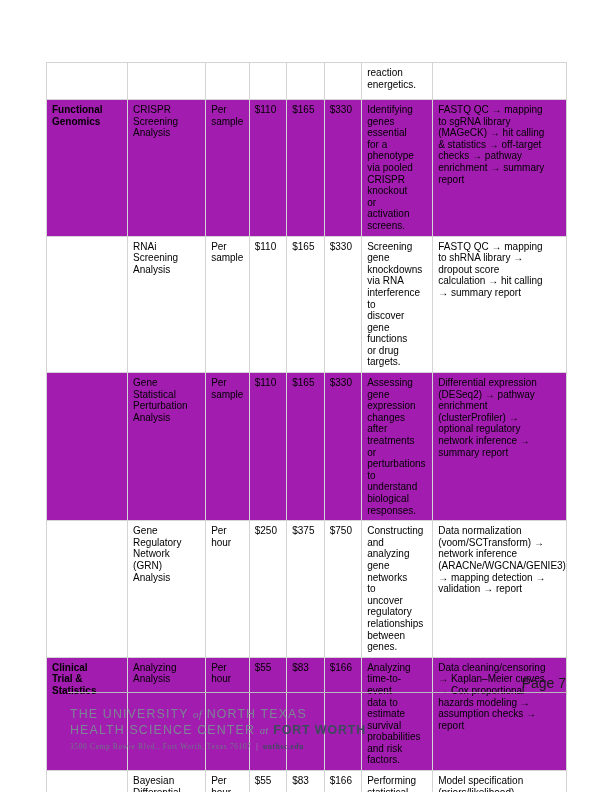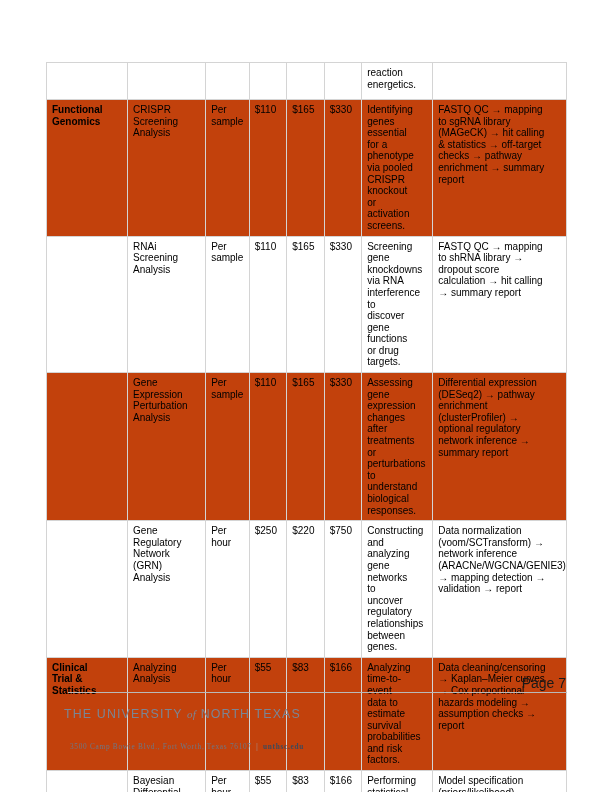--- a/index.html
+++ b/index.html
@@ -35,21 +35,21 @@
   }
   .col-cat    { width: 80px; }
   .col-svc    { width: 77px; }
   .col-unit   { width: 43px; }
   .col-price  { width: 37px; }
   .col-desc   { width: 70px; }
   .col-flow   { width: 132px; }
 
   .cat-cell { font-weight: bold; }
   .price-cell { text-align: left; padding-right: 6px; }
-  .shaded td { background: #c2410c; }
+  .shaded td { background: #a21caf; }
   .plain td  { background: #ffffff; }
   .partial-row td { height: 28px; }
 
   
   #page-number {
     position: absolute;
     right: 46px;
     top: 675px;
     font-size: 14px;
     color: #1a1a1a;
@@ -60,21 +60,21 @@
     left: 68px;
     top: 692px;
     width: 499px;
     height: 1px;
     background: #b9b9b9;
   }
 
   
   #brand-block {
     position: absolute;
-    left: 64px;
+    left: 70px;
     top: 707px;
   }
   .brand-line {
     font-family: "Liberation Sans", sans-serif;
     font-size: 12.4px;
     letter-spacing: 1.15px;
     color: #7b8594;
     line-height: 15.5px;
     white-space: nowrap;
   }
@@ -142,34 +142,34 @@
         <td>RNAi Screening Analysis</td>
         <td>Per sample</td>
         <td class="price-cell">$110</td>
         <td class="price-cell">$165</td>
         <td class="price-cell">$330</td>
         <td>Screening gene knockdowns via RNA interference to discover gene functions or drug targets.</td>
         <td>FASTQ QC → mapping to shRNA library → dropout score calculation → hit calling → summary report</td>
       </tr>
       <tr class="shaded">
         <td class="cat-cell"></td>
-        <td>Gene Expression Perturbation Analysis</td>
+        <td>Gene Statistical Perturbation Analysis</td>
         <td>Per sample</td>
         <td class="price-cell">$110</td>
         <td class="price-cell">$165</td>
         <td class="price-cell">$330</td>
         <td>Assessing gene expression changes after treatments or perturbations to understand biological responses.</td>
         <td>Differential expression (DESeq2) → pathway enrichment (clusterProfiler) → optional regulatory network inference → summary report</td>
       </tr>
       <tr class="plain">
         <td class="cat-cell"></td>
         <td>Gene Regulatory Network (GRN) Analysis</td>
         <td>Per hour</td>
         <td class="price-cell">$250</td>
-        <td class="price-cell">$220</td>
+        <td class="price-cell">$375</td>
         <td class="price-cell">$750</td>
         <td>Constructing and analyzing gene networks to uncover regulatory relationships between genes.</td>
         <td>Data normalization (voom/SCTransform) → network inference (ARACNe/WGCNA/GENIE3) → mapping detection → validation → report</td>
       </tr>
       <tr class="shaded">
         <td class="cat-cell">Clinical Trial &amp; Statistics</td>
         <td>Analyzing Analysis</td>
         <td>Per hour</td>
         <td class="price-cell">$55</td>
         <td class="price-cell">$83</td>
@@ -192,19 +192,24 @@
 
 <div id="page-number">Page 7</div>
 <div id="footer-rule"></div>
 
 <div id="brand-block">
   <div class="brand-line">
     <span>THE UNIVERSITY</span>
     <span class="brand-conn">of</span>
     <span>NORTH TEXAS</span>
   </div>
+  <div class="brand-line">
+    <span>HEALTH SCIENCE CENTER</span>
+    <span class="brand-conn">at</span>
+    <span class="brand-strong">FORT WORTH</span>
+  </div>
 </div>
 
 <div id="brand-address">
   <span>3500 Camp Bowie Blvd., Fort Worth, Texas 76107</span>
   <span class="sep">|</span>
   <span class="url">unthsc.edu</span>
 </div>
 
 </body></html>

